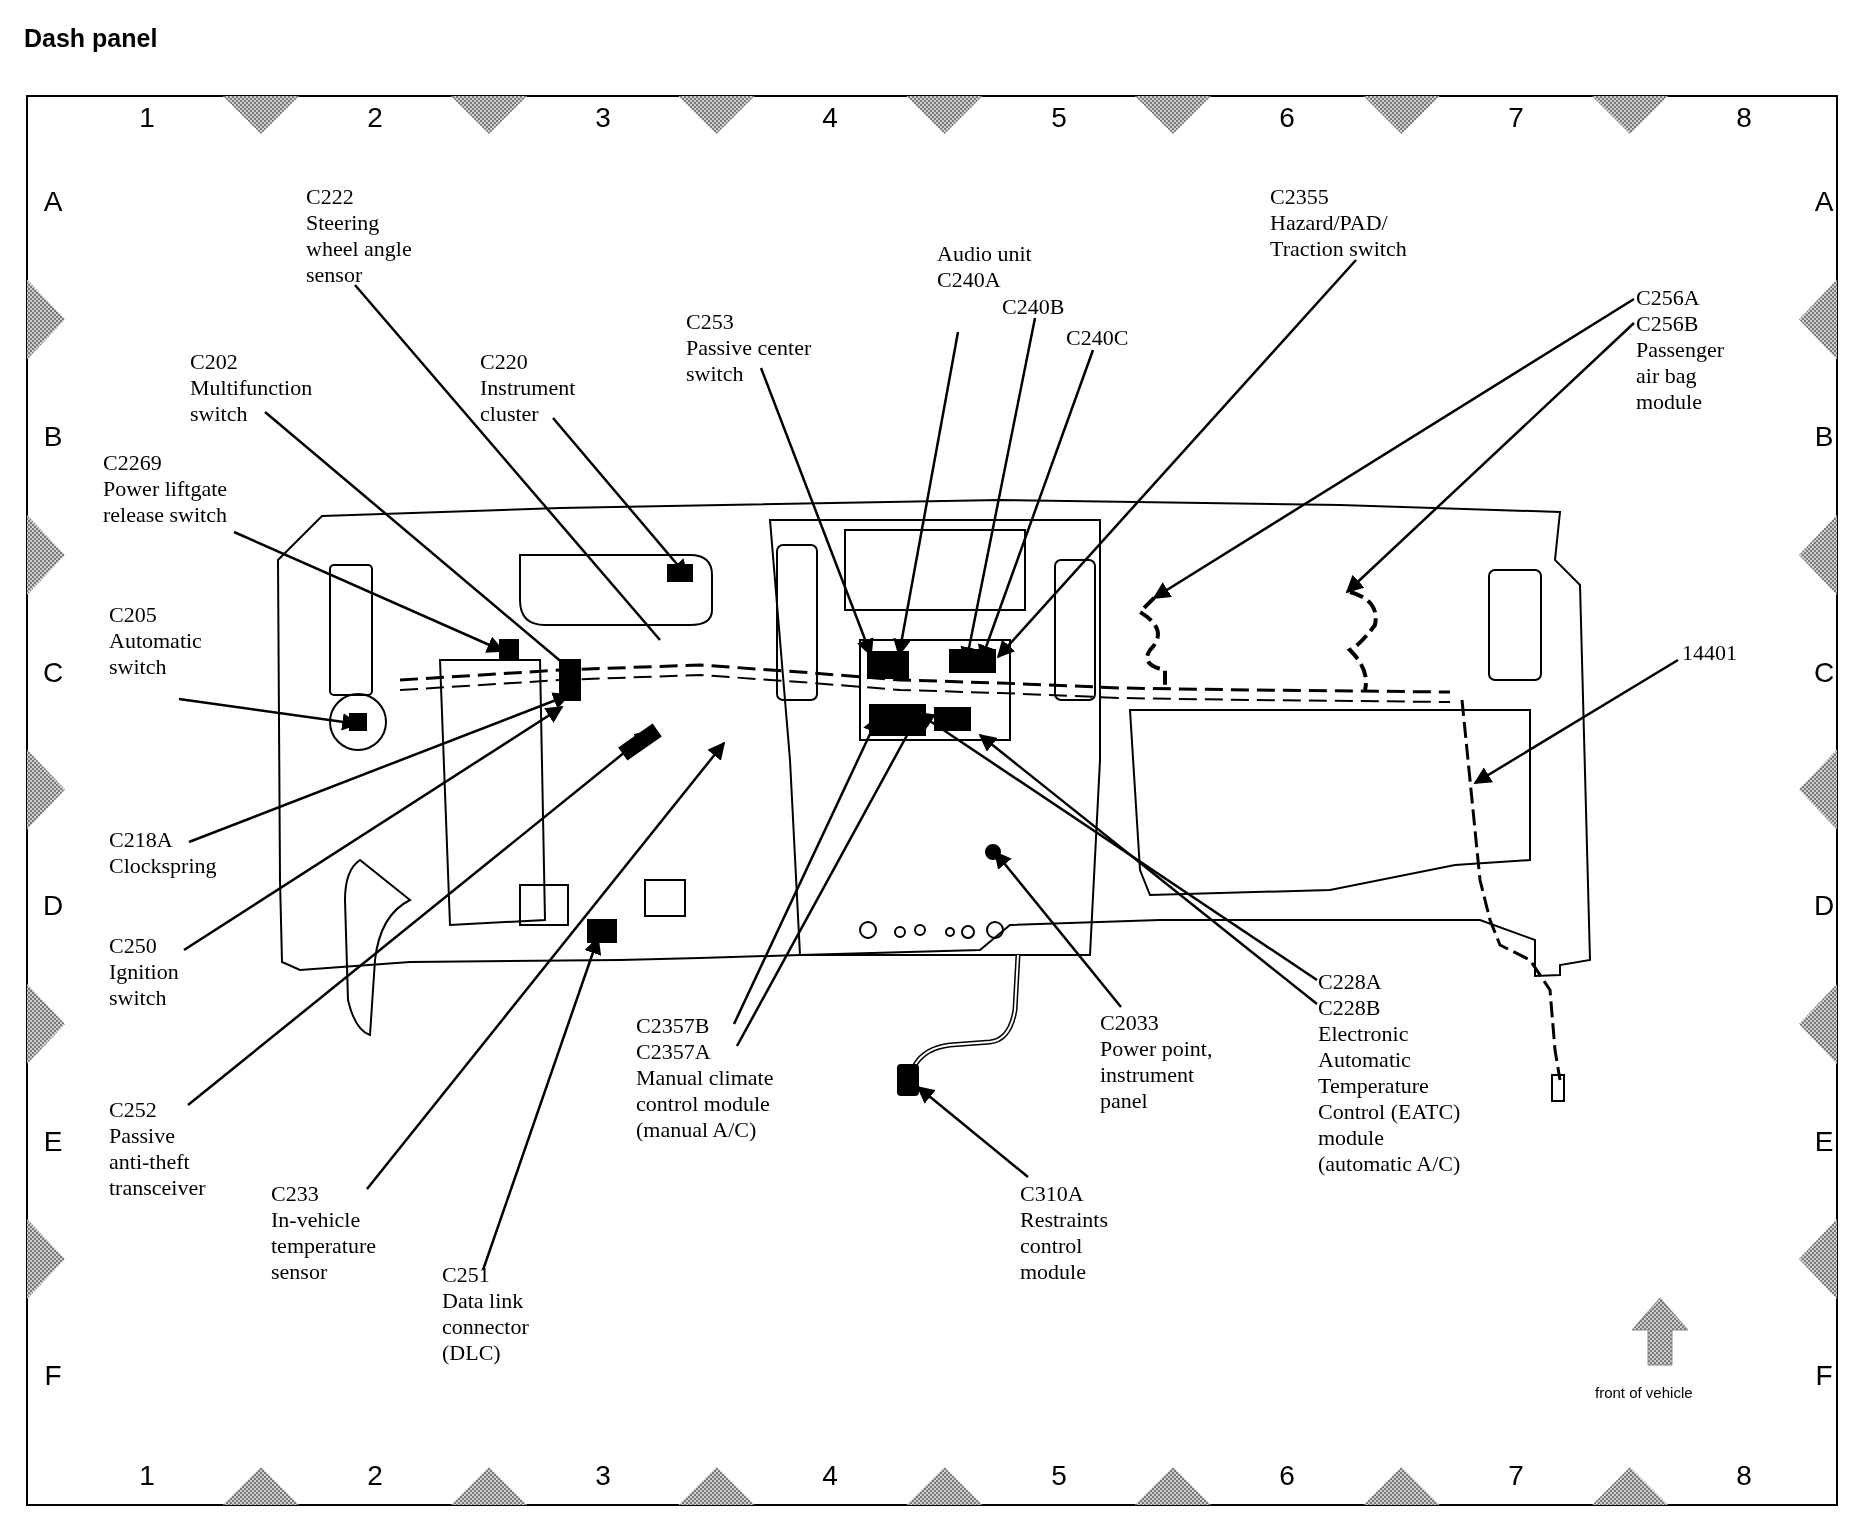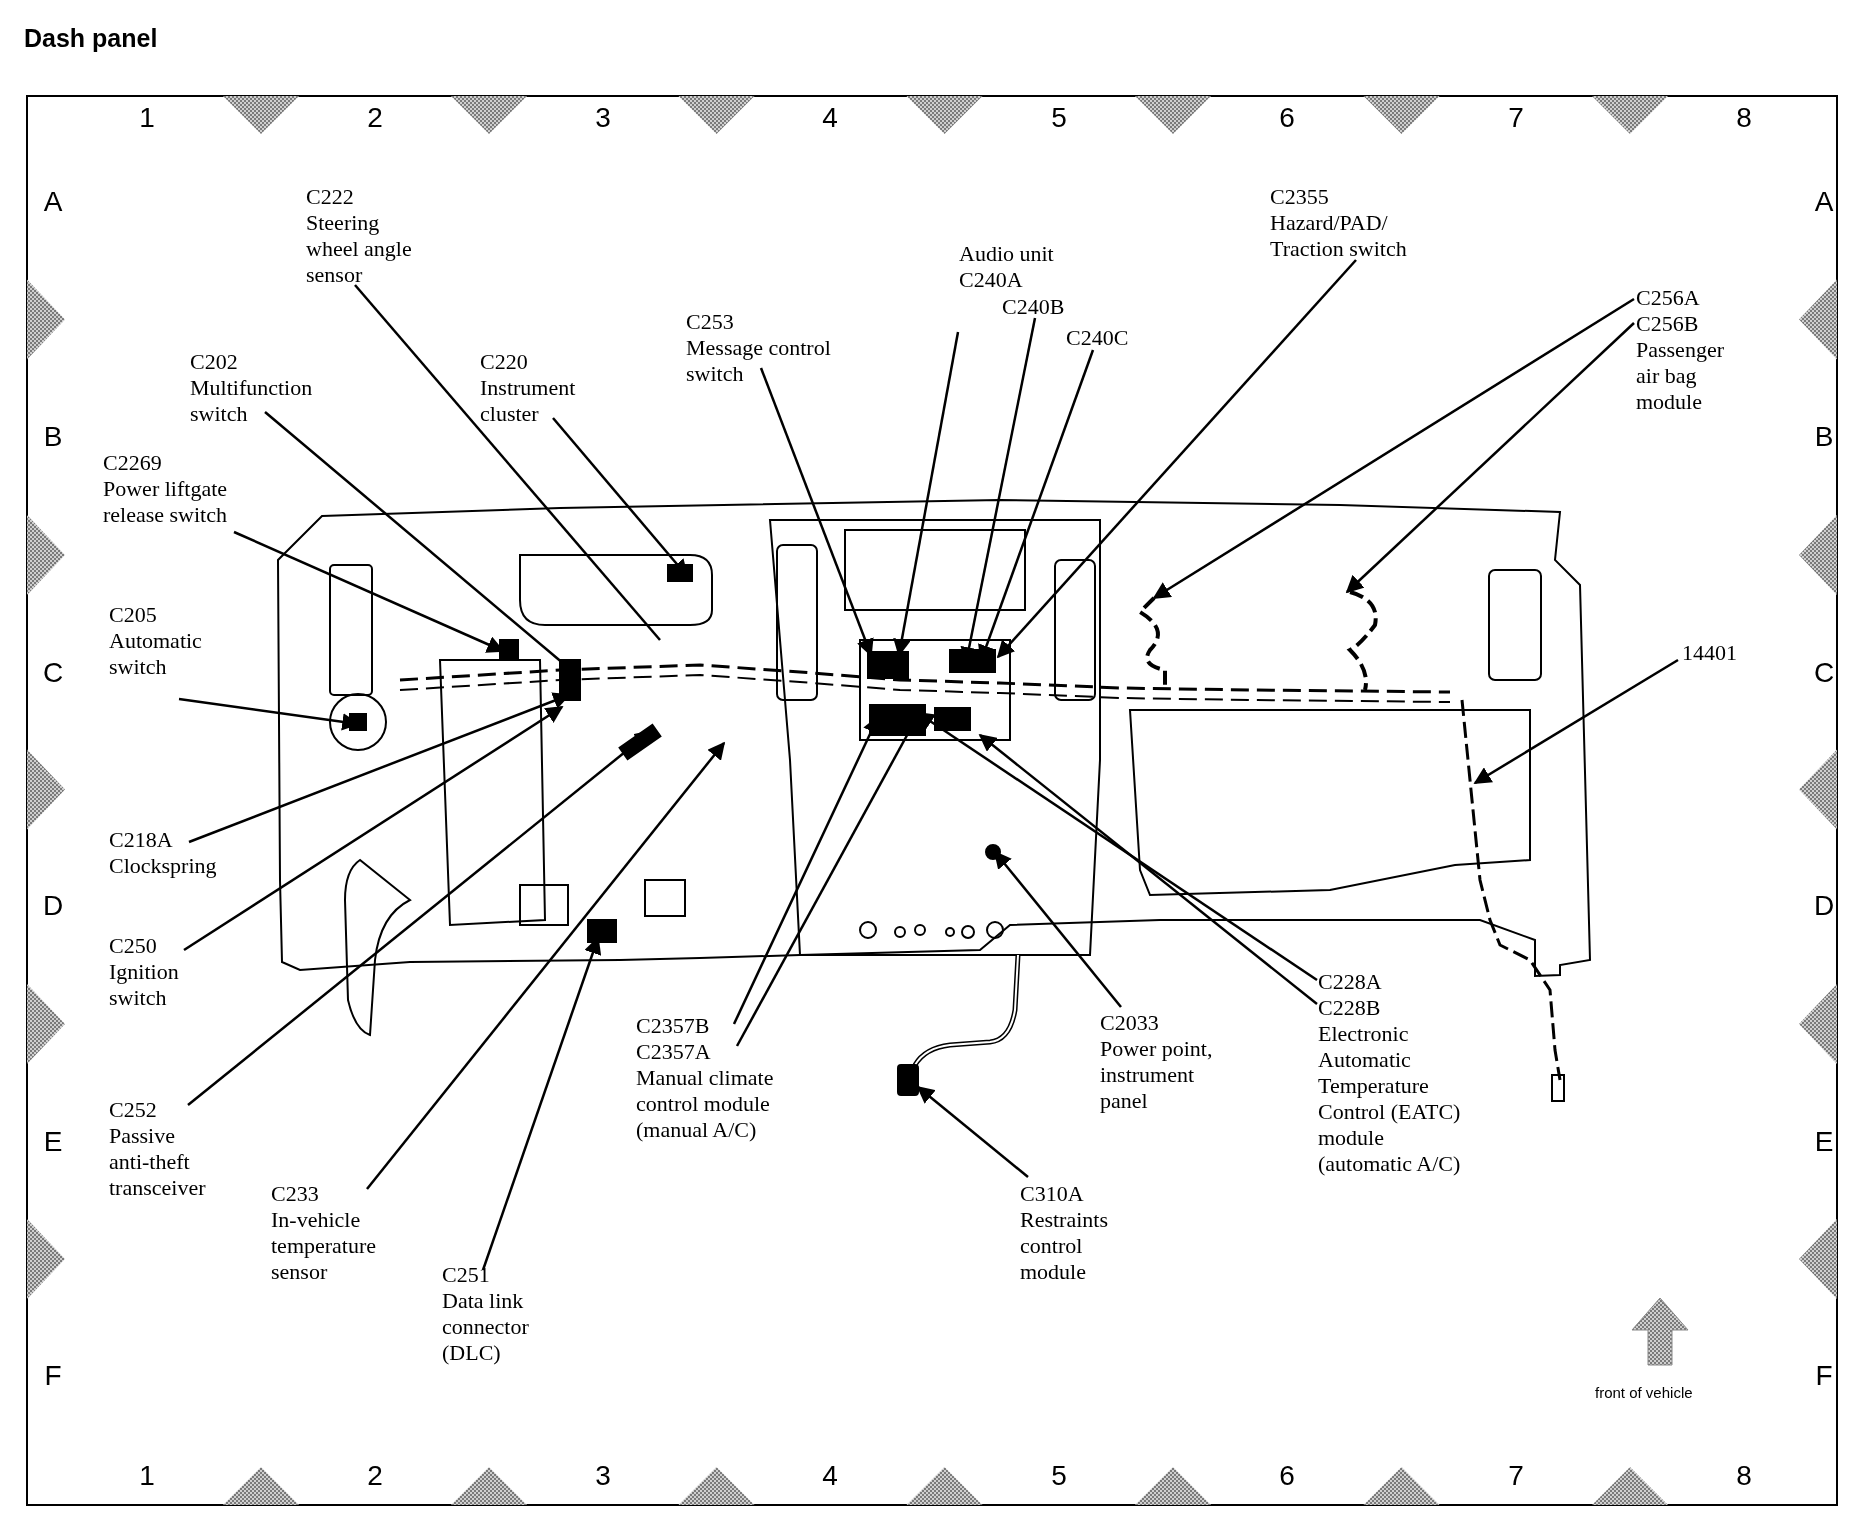--- a/index.html
+++ b/index.html
@@ -207,23 +207,23 @@
 transceiver</div>
 <div class="lbl" style="left:271px;top:1181px">C233
 In-vehicle
 temperature
 sensor</div>
 <div class="lbl" style="left:442px;top:1262px">C251
 Data link
 connector
 (DLC)</div>
 <div class="lbl" style="left:686px;top:309px">C253
-Message control
-switch</div>
-<div class="lbl" style="left:959px;top:241px">Audio unit
+Passive center
+switch</div>
+<div class="lbl" style="left:937px;top:241px">Audio unit
 C240A</div>
 <div class="lbl" style="left:1002px;top:294px">C240B</div>
 <div class="lbl" style="left:1066px;top:325px">C240C</div>
 <div class="lbl" style="left:1270px;top:184px">C2355
 Hazard/PAD/
 Traction switch</div>
 <div class="lbl" style="left:1636px;top:285px">C256A
 C256B
 Passenger
 air bag

